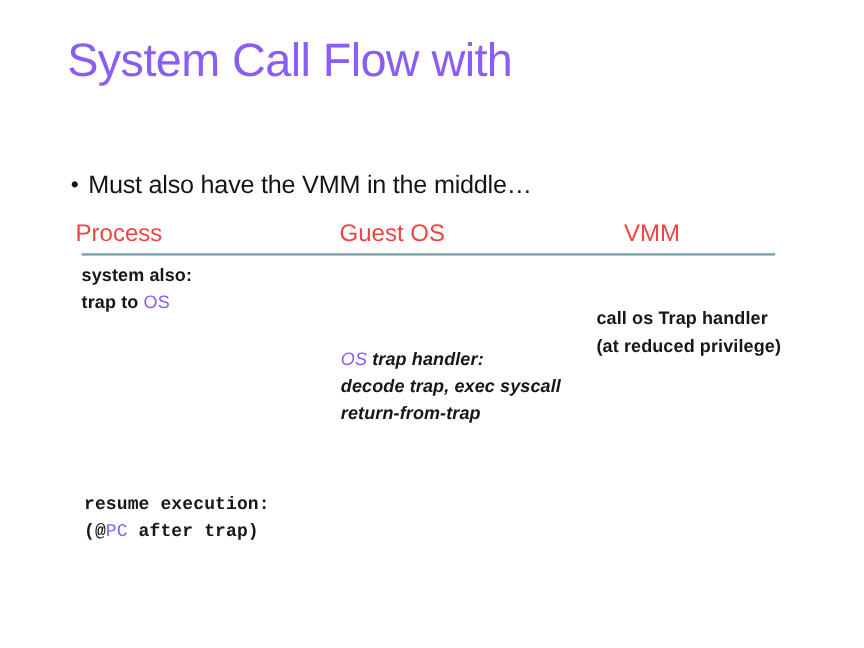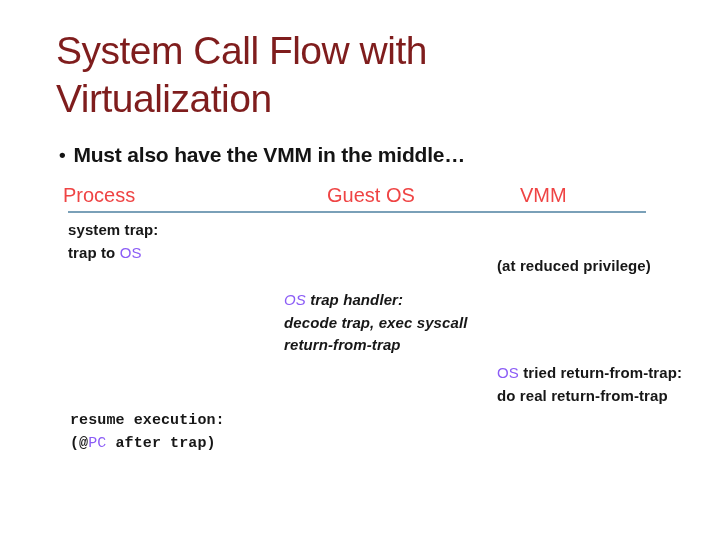--- a/index.html
+++ b/index.html
@@ -15,48 +15,48 @@
     background:#ffffff;
   }
   .title{
     position:absolute;
     left:56px;top:27px;
     margin:0;
     font-size:39px;
     line-height:48px;
     font-weight:400;
     letter-spacing:-0.5px;
-    color:#7f1d1d;
+    color:#8b5cf6;
   }
   .title .tl{display:block;}
   .bullet{
     position:absolute;
     left:59px;top:143px;
     font-size:21px;
-    font-weight:700;
+    font-weight:400;
     color:#141414;
     letter-spacing:-0.2px;
     white-space:nowrap;
   }
   .bullet-glyph{
     display:inline-block;
     margin-right:8px;
     font-size:19px;
     vertical-align:1px;
   }
   .hdr{
     position:absolute;
     top:184px;
     font-size:20px;
     font-weight:400;
     color:#ef4444;
     white-space:nowrap;
   }
   .hdr-process{left:63px;}
-  .hdr-guestos{left:283px;margin-left:44px;}
+  .hdr-guestos{left:283px;}
   .hdr-vmm{left:520px;text-align:right;}
   .divider{
     position:absolute;
     left:68px;top:211px;
     width:578px;height:2px;
     background:#7aa0b8;
   }
   .blk{
     position:absolute;
     font-size:15px;
@@ -77,51 +77,47 @@
   .blk-ostried{left:497px;top:362px;}
   .blk-resume{left:70px;top:410px;font-family:Liberation Mono, monospace;}
 </style>
 </head>
 <body>
 
 <div class="slide">
 
   <h1 class="title">
     <span class="tl">System Call Flow with</span>
-    <span class="tl">Virtualization</span>
   </h1>
 
   <div class="bullet">
     <span class="bullet-glyph">•</span><span>Must also have the VMM in the middle…</span>
   </div>
 
   <div class="hdr hdr-process">Process</div>
   <div class="hdr hdr-guestos">Guest OS</div>
   <div class="hdr hdr-vmm">VMM</div>
 
   <div class="divider"></div>
 
   <div class="blk blk-syscall">
-    <span class="line">system trap:</span>
+    <span class="line">system also:</span>
     <span class="line"><span>trap to </span><span class="lt">OS</span></span>
   </div>
 
   <div class="blk blk-oshandler">
     <span class="line"><span class="lt">OS</span><span> trap handler:</span></span>
     <span class="line">decode trap, exec syscall</span>
     <span class="line">return-from-trap</span>
   </div>
 
   <div class="blk blk-trapped">
+    <span class="line">call os Trap handler</span>
     <span class="line">(at reduced privilege)</span>
   </div>
 
-  <div class="blk blk-ostried">
-    <span class="line"><span class="lt">OS</span><span> tried return-from-trap:</span></span>
-    <span class="line">do real return-from-trap</span>
-  </div>
 
   <div class="blk blk-resume">
     <span class="line">resume execution:</span>
     <span class="line"><span>(@</span><span class="lt">PC</span><span> after trap)</span></span>
   </div>
 
 </div>
 
 </body></html>

